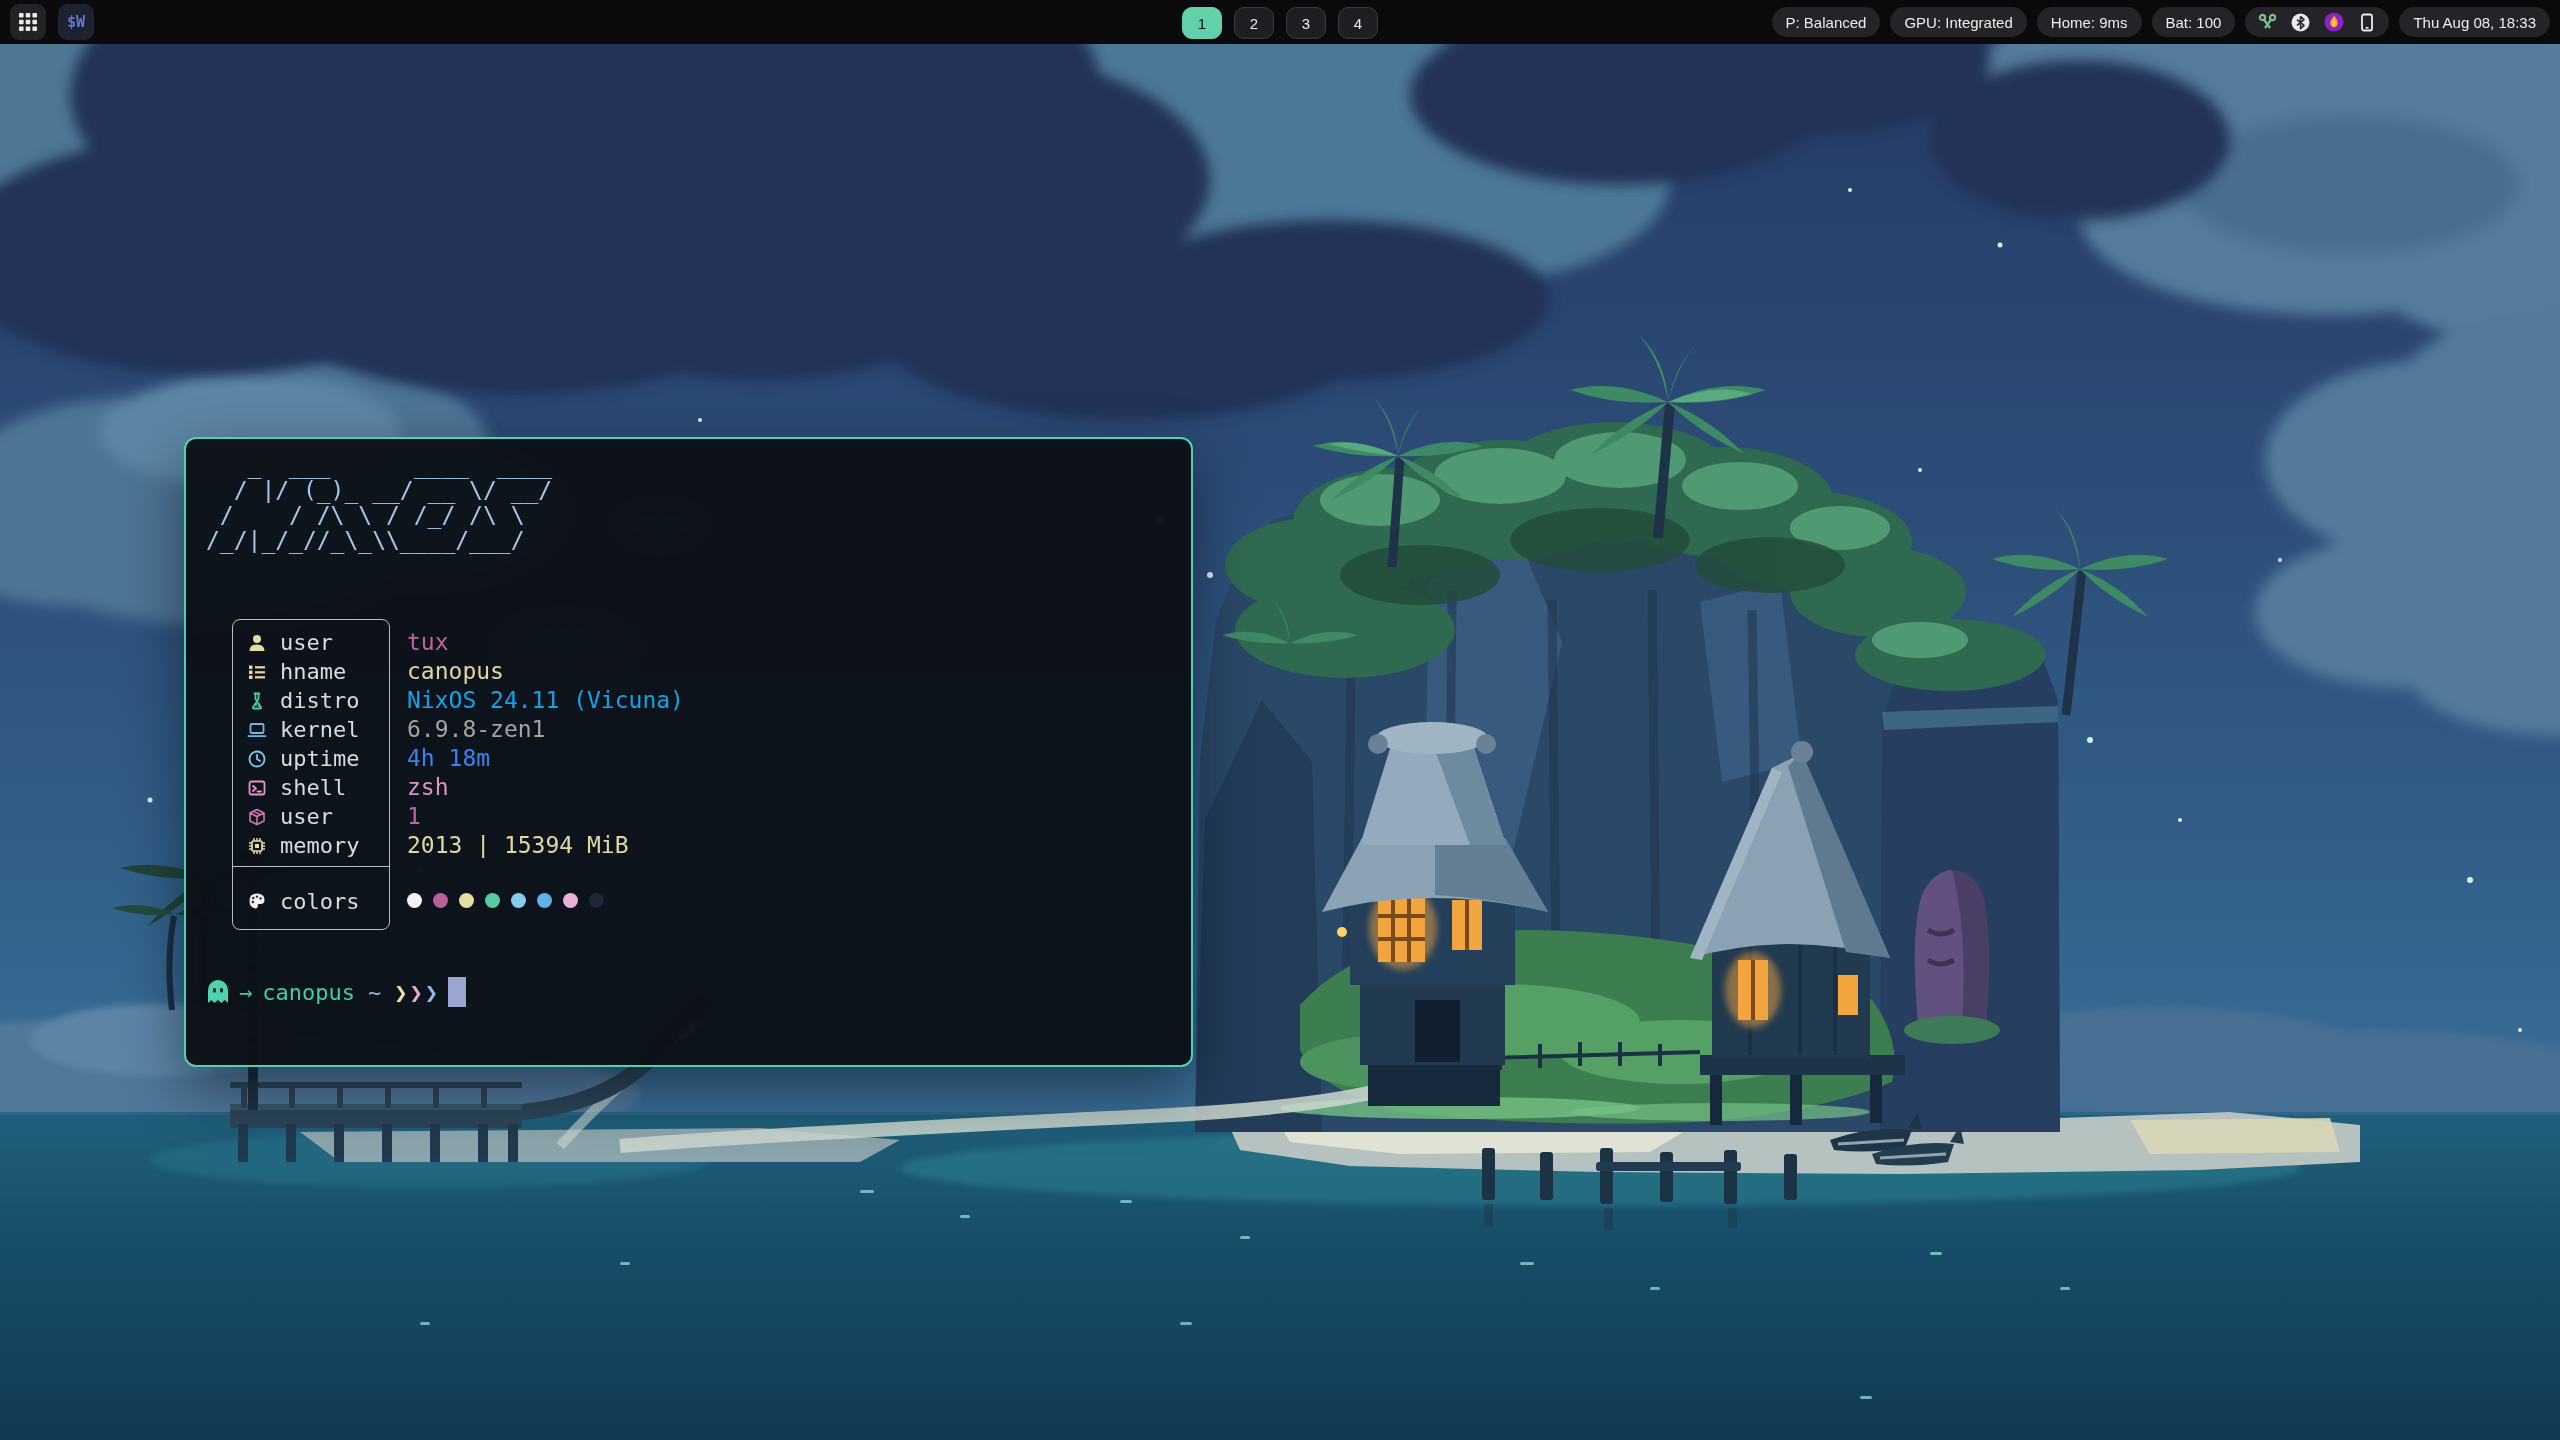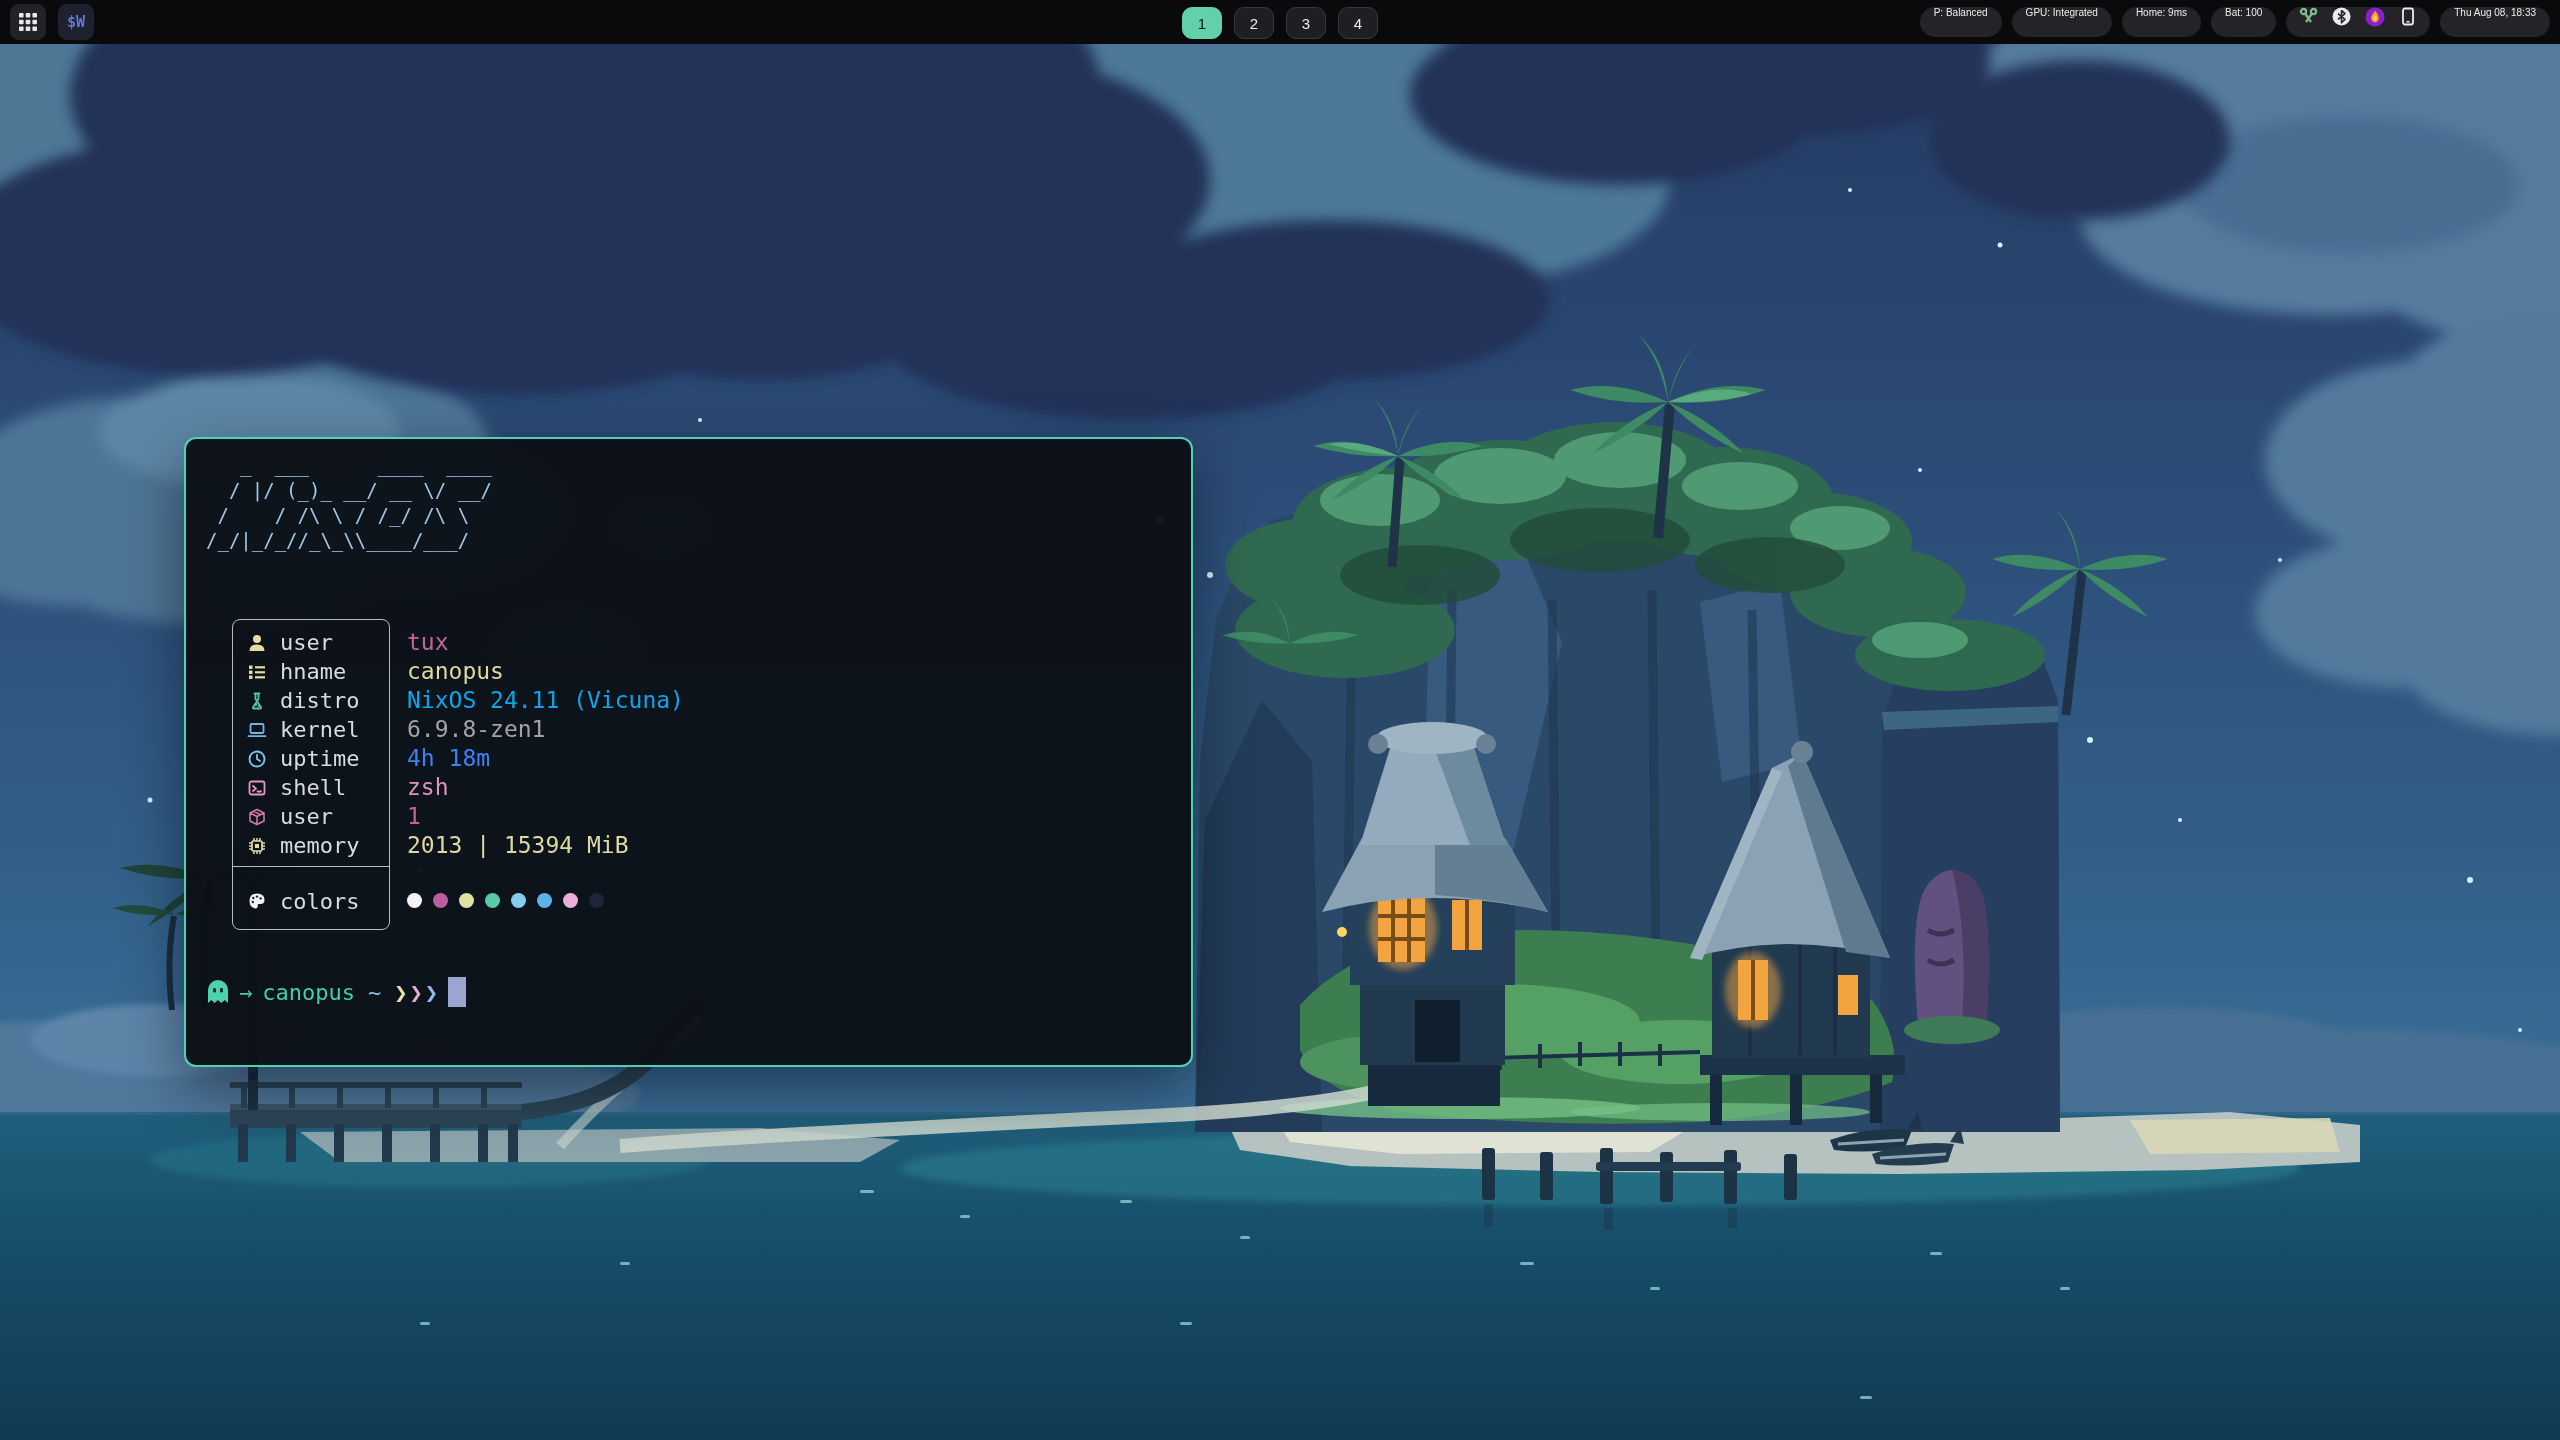--- a/index.html
+++ b/index.html
@@ -12,30 +12,30 @@
   .tb-left{position:absolute;left:10px;top:4px;display:flex;gap:12px;}
   .tb-iconbtn{width:36px;height:36px;border-radius:9px;background:#232327;display:flex;
     align-items:center;justify-content:center;cursor:pointer;}
   .tb-iconbtn.ws{background:#1d2130;}
   .swlabel{font-family:"DejaVu Sans Mono",monospace;font-weight:bold;font-size:15px;color:#6575d8;}
   .tb-center{position:absolute;left:50%;top:7px;transform:translateX(-50%);display:flex;gap:12px;}
   .wspill{width:38px;height:30px;border-radius:10px;background:#1f1f23;border:1px solid #38383e;
     color:#ececec;font-size:15px;display:flex;align-items:center;justify-content:center;cursor:pointer;}
   .wspill.active{background:#62d1aa;border-color:#62d1aa;color:#101010;}
   .tb-right{position:absolute;right:10px;top:7px;display:flex;gap:10px;align-items:center;}
-  .pill{height:30px;border-radius:16px;background:#242428;color:#ececec;font-size:10px;
-    display:flex;padding:0 14px;white-space:nowrap;cursor:pointer;}
+  .pill{height:30px;border-radius:16px;background:#242428;color:#ececec;font-size:15px;
+    display:flex;align-items:center;padding:0 14px;white-space:nowrap;cursor:pointer;}
   .pill.tray{gap:14px;padding:0 13px;}
 
   
   .term{position:absolute;left:184px;top:437px;width:1005px;height:626px;z-index:10;
     background:rgba(12,17,23,0.97);border:2px solid #4fd1b6;border-radius:12px;
     box-shadow:0 22px 60px rgba(0,0,10,.45);
     font-family:"DejaVu Sans Mono","Liberation Mono",monospace;}
-  .ascii{position:absolute;left:20px;top:14px;margin:0;font-size:19px;line-height:25px;
+  .ascii{position:absolute;left:20px;top:14px;margin:0;font-size:23px;line-height:25px;
     color:#a2c8ec;white-space:pre;font-family:inherit;}
   .info{position:absolute;left:46px;top:180px;display:flex;}
   .labelbox{width:158px;border:1.5px solid #b4bec9;border-radius:8px;padding-top:8px;box-sizing:border-box;}
   .lrow{height:29px;display:flex;align-items:center;padding-left:13px;gap:12px;}
   .flabel{color:#d6dce4;font-size:22px;}
   .ldiv{border-top:1.5px solid #b4bec9;margin:6px 0;}
   .crow{height:56px;display:flex;align-items:center;padding-left:13px;gap:12px;}
   .values{margin-left:17px;padding-top:8px;}
   .vrow{height:29px;display:flex;align-items:center;font-size:23px;white-space:pre;}
   .v-user,.v-pkgs{color:#c2639d;} .v-hname,.v-memory{color:#ded9a2;}

